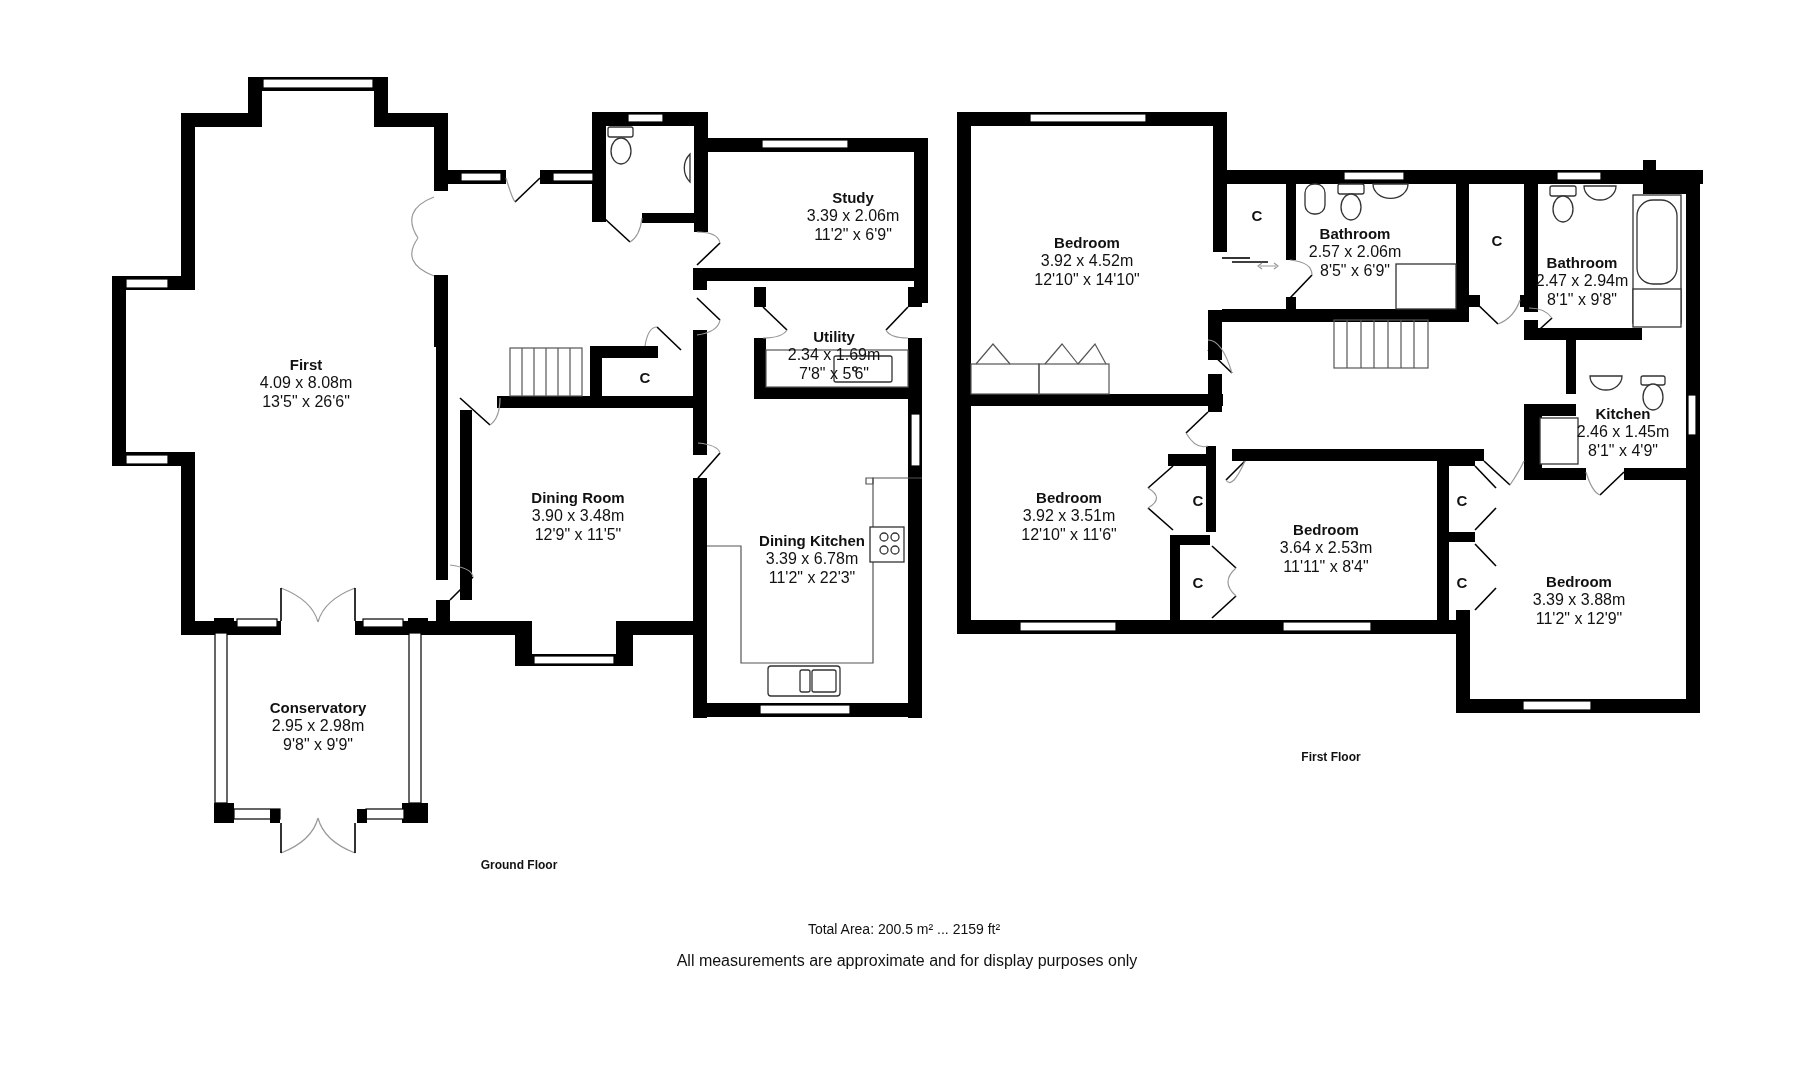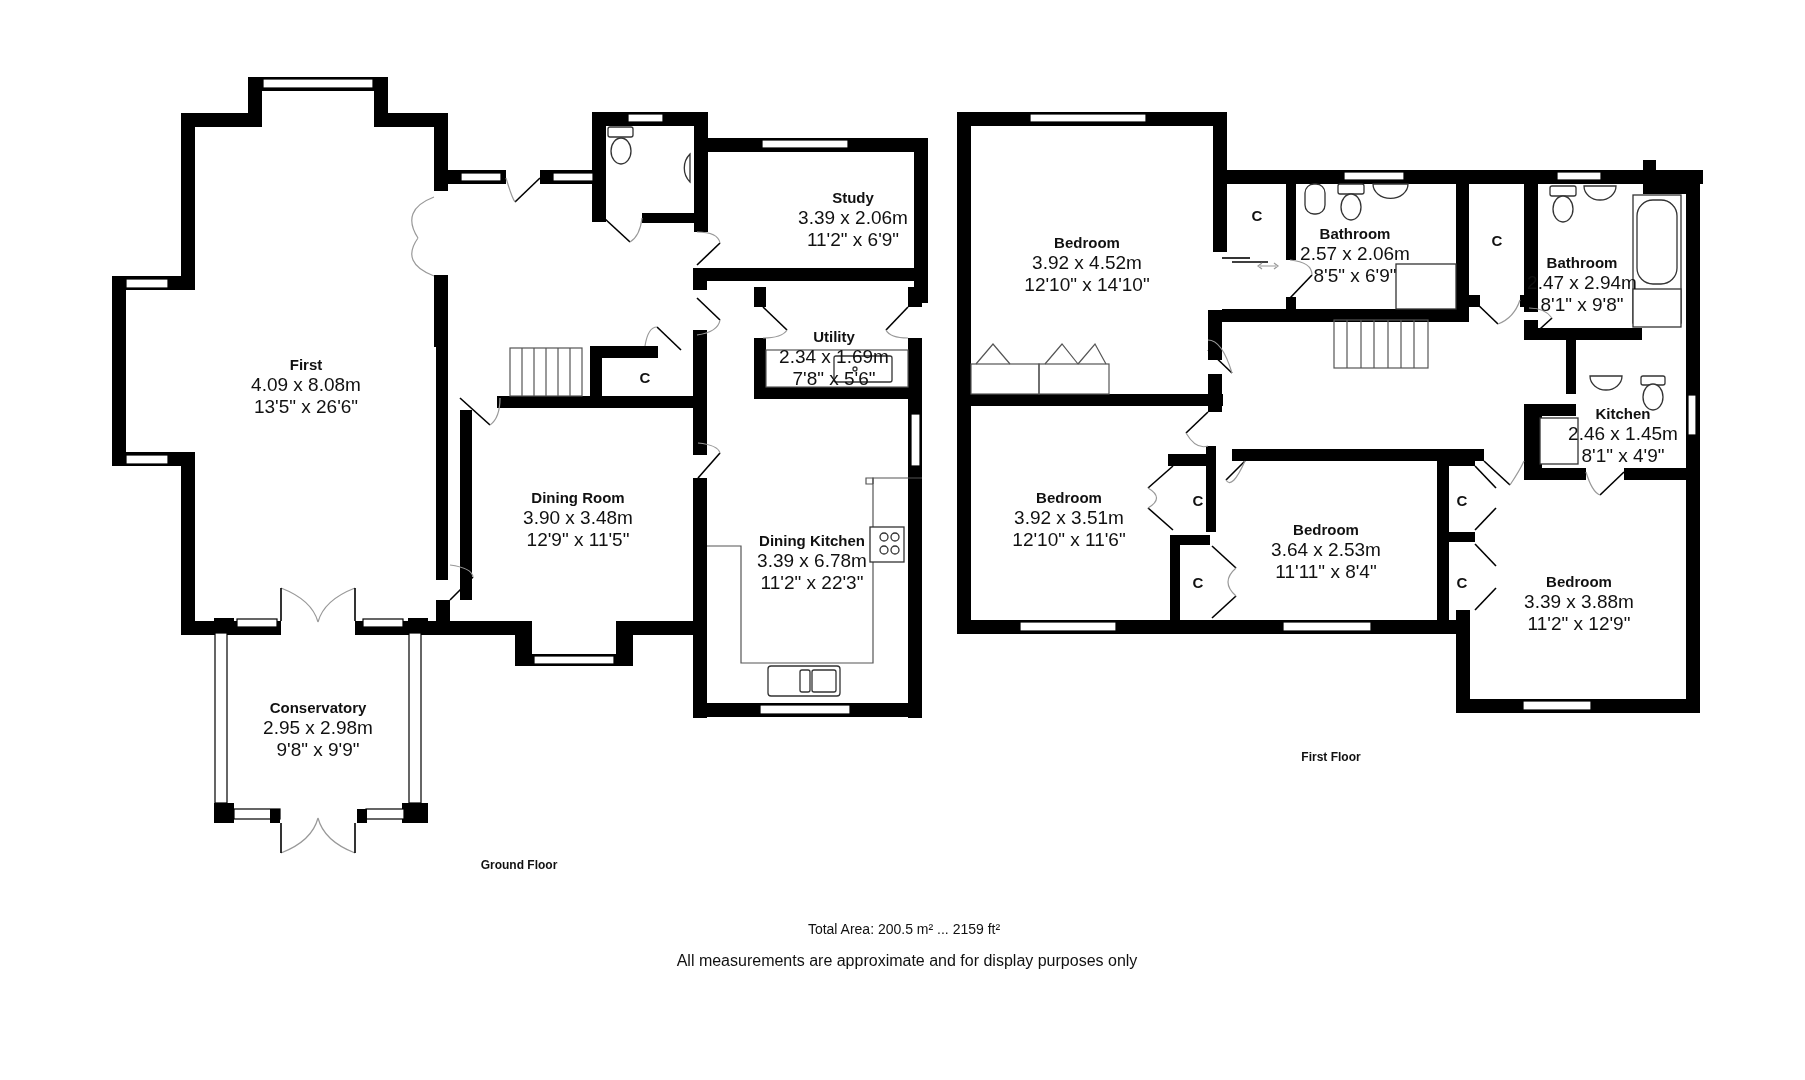--- a/index.html
+++ b/index.html
@@ -6,21 +6,21 @@
   body { width:1805px; height:1080px; position:relative; overflow:hidden; font-family:"Liberation Sans", sans-serif; color:#111; }
   svg.plan { position:absolute; left:0; top:0; width:1805px; height:1080px; }
   .w { fill:#000; }
   .win { fill:#fff; stroke:#000; stroke-width:1.2; }
   .thin { fill:none; stroke:#555; stroke-width:1.2; }
   .arc { fill:none; stroke:#999; stroke-width:1.2; }
   .door { fill:none; stroke:#000; stroke-width:1.6; }
   .fix { fill:#fff; stroke:#333; stroke-width:1.3; }
   .label { position:absolute; text-align:center; transform:translateX(-50%); white-space:nowrap; line-height:1.18; }
   .label .name { font-weight:bold; font-size:15px; display:block; }
-  .label .dim { font-size:19px; display:block; }
+  .label .dim { font-size:16px; display:block; }
   .closet { position:absolute; font-weight:bold; font-size:15px; transform:translate(-50%,-50%); }
   .floor-title { position:absolute; font-weight:bold; font-size:12px; transform:translateX(-50%); white-space:nowrap; }
   .total { position:absolute; left:904px; top:921px; transform:translateX(-50%); font-size:14px; white-space:nowrap; }
   .disclaimer { position:absolute; left:907px; top:952px; transform:translateX(-50%); font-size:16px; white-space:nowrap; }
 </style>
 </head>
 <body>
 
 <svg class="plan" viewBox="0 0 1805 1080" xmlns="http://www.w3.org/2000/svg">
 

